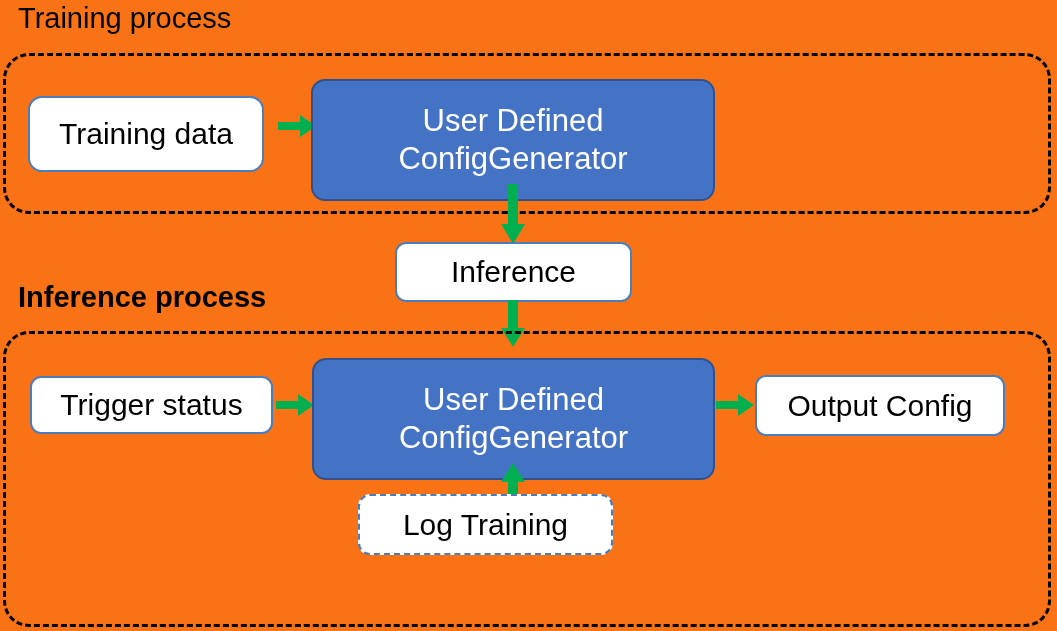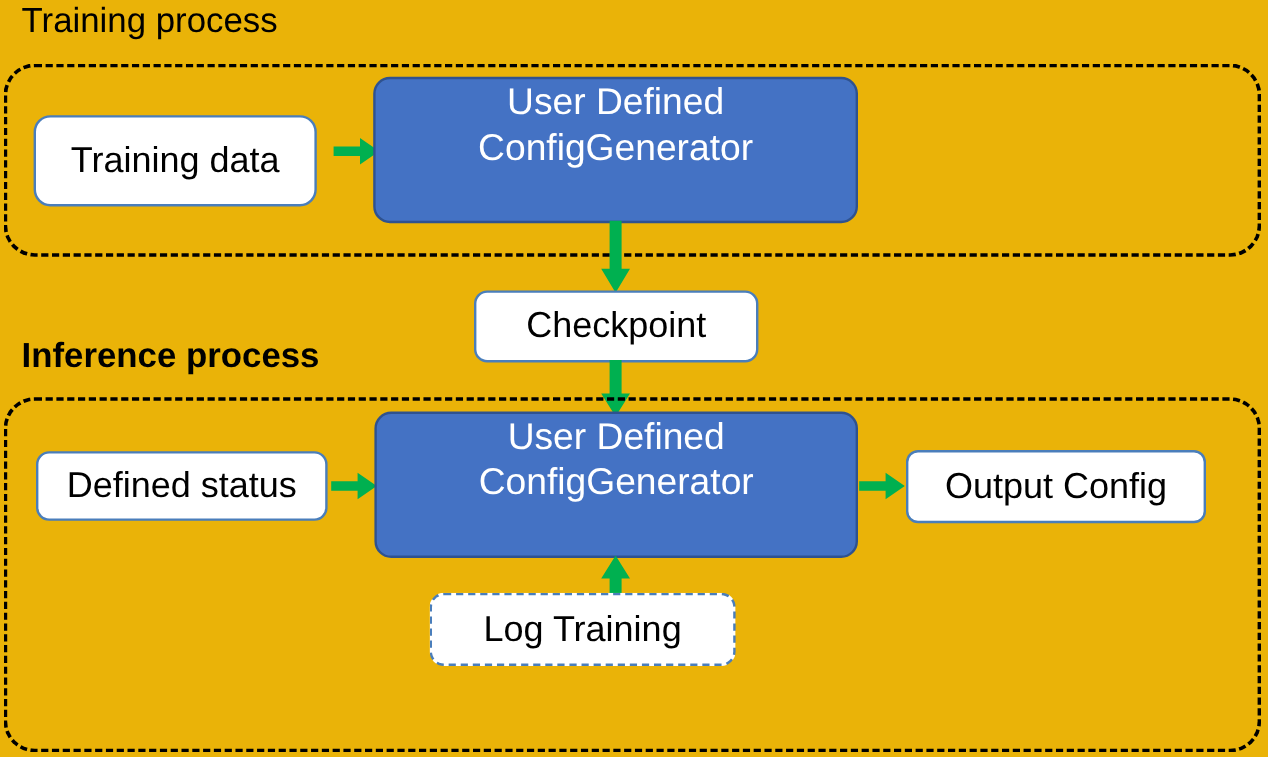--- a/index.html
+++ b/index.html
@@ -7,21 +7,21 @@
     padding: 0;
     background: #ffffff;
   }
   body {
     font-family: "Liberation Sans", sans-serif;
   }
   #canvas {
     position: relative;
     width: 1057px;
     height: 631px;
-    background: #eab308;
+    background: #f97316;
     overflow: hidden;
   }
   .abs { position: absolute; }
 
   
   .section-caption {
     font-size: 29px;
     color: #000000;
     line-height: 1;
     white-space: nowrap;
@@ -53,25 +53,26 @@
 
   
   .proc-box {
     box-sizing: border-box;
     background: #4472C4;
     border: 2px solid #2F528F;
     border-radius: 14px;
     display: flex;
     flex-direction: column;
     align-items: center;
-    justify-content: flex-start;
+    justify-content: center;
     color: #ffffff;
     font-size: 31px;
     line-height: 1.22;
     white-space: nowrap;
+    margin-top: 15px;
   }
   .proc-line { display: block; }
 
   
   .trigger-box {
     box-sizing: border-box;
     border: 2.5px dashed #4A7EBB;
     border-radius: 12px;
     background: #ffffff;
     display: flex;
@@ -103,46 +104,46 @@
 
   <div class="abs proc-box" style="left:311px; top:64px; width:404px; height:122px;">
     <span class="proc-line">User Defined</span>
     <span class="proc-line">ConfigGenerator</span>
   </div>
 
   <svg class="abs arrow-svg" style="left:498px; top:184px;" width="30" height="62" viewBox="0 0 30 62">
     <path d="M10,0 L20,0 L20,40 L27,40 L15,60 L3,40 L10,40 Z" fill="#00B050"></path>
   </svg>
 
-  <div class="abs io-box" style="left:395px; top:242px; width:237px; height:60px;">Checkpoint</div>
+  <div class="abs io-box" style="left:395px; top:242px; width:237px; height:60px;">Inference</div>
 
   <svg class="abs arrow-svg" style="left:498px; top:300px;" width="30" height="48" viewBox="0 0 30 48">
     <path d="M10,0 L20,0 L20,28 L27,28 L15,47 L3,28 L10,28 Z" fill="#00B050"></path>
   </svg>
 
   <div class="abs section-caption" style="left:18px; top:283px;font-weight:bold;">Inference process</div>
 
   <div class="abs process-container" style="left:3px; top:331px; width:1048px; height:296px;"></div>
 
-  <div class="abs io-box" style="left:30px; top:376px; width:243px; height:58px;">Defined status</div>
+  <div class="abs io-box" style="left:30px; top:376px; width:243px; height:58px;">Trigger status</div>
 
   <svg class="abs arrow-svg" style="left:276px; top:391px;" width="40" height="28" viewBox="0 0 40 28">
     <path d="M0,10 L22,10 L22,3 L38,14 L22,25 L22,18 L0,18 Z" fill="#00B050"></path>
   </svg>
 
   <div class="abs proc-box" style="left:312px; top:343px; width:403px; height:122px;">
     <span class="proc-line">User Defined</span>
     <span class="proc-line">ConfigGenerator</span>
   </div>
 
   <svg class="abs arrow-svg" style="left:716px; top:391px;" width="40" height="28" viewBox="0 0 40 28">
     <path d="M0,10 L22,10 L22,3 L38,14 L22,25 L22,18 L0,18 Z" fill="#00B050"></path>
   </svg>
 
-  <div class="abs io-box" style="left:755px; top:375px; width:250px; height:61px;border-radius:10px;">Output Config</div>
+  <div class="abs io-box" style="left:755px; top:375px; width:250px; height:61px;">Output Config</div>
 
   <svg class="abs arrow-svg" style="left:498px; top:463px;" width="30" height="36" viewBox="0 0 30 36">
     <path d="M15,0 L27,19 L20,19 L20,36 L10,36 L10,19 L3,19 Z" fill="#00B050"></path>
   </svg>
 
   <div class="abs trigger-box" style="left:358px; top:494px; width:255px; height:61px;">Log Training</div>
 
 
 </div>
 

